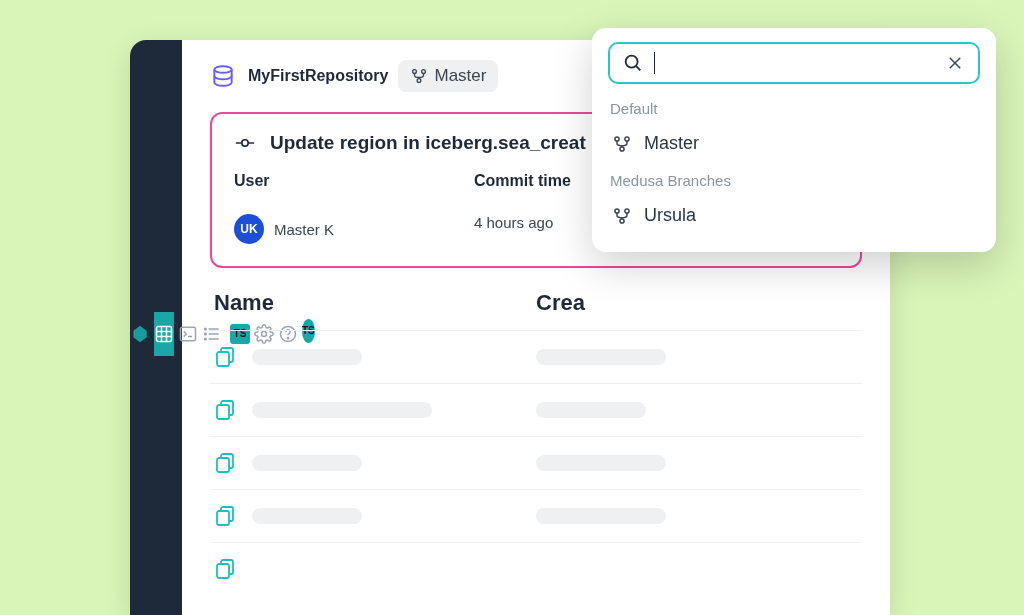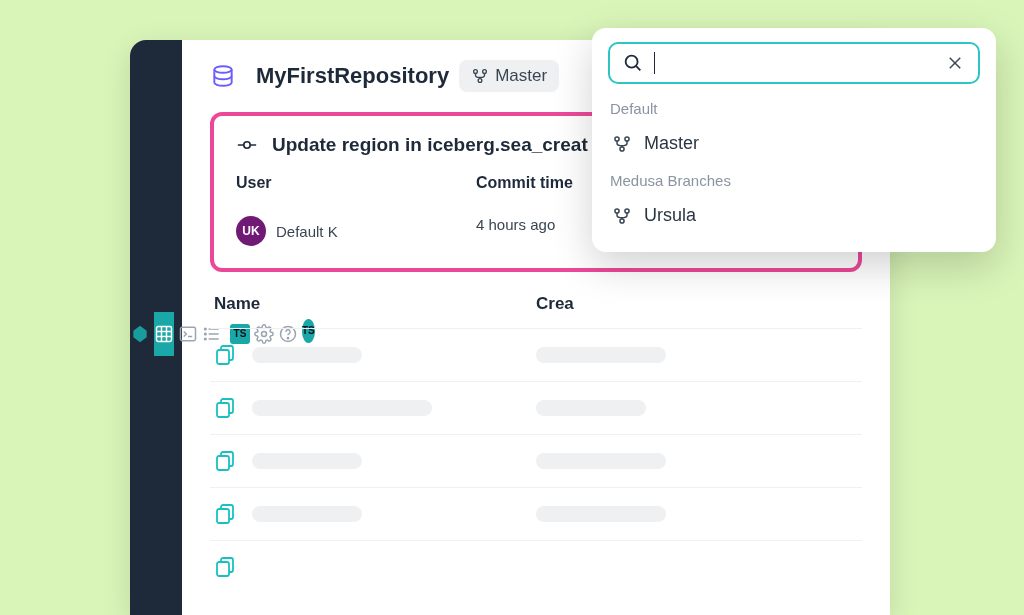--- a/index.html
+++ b/index.html
@@ -61,64 +61,64 @@
     }
     .header-row {
       display: flex;
       align-items: center;
       gap: 10px;
       margin-bottom: 20px;
     }
     .repo-title {
       display: flex;
       align-items: center;
-      gap: 20px;
-      font-size: 22px;
+      gap: 12px;
+      font-size: 16px;
       font-weight: 700;
       color: #1e2a3a;
     }
     .branch-chip {
       display: flex;
       align-items: center;
       gap: 6px;
       background: #eef0f2;
       padding: 6px 12px;
       border-radius: 8px;
       font-size: 17px;
       color: #3a4654;
       cursor: pointer;
     }
     .commit-card {
-      border: 4px solid #ec4899;
+      border: 2px solid #ec4899;
       border-radius: 12px;
       padding: 18px 22px 22px 22px;
       margin-bottom: 22px;
     }
     .commit-title-row {
       display: flex; align-items: center; gap: 14px;
       font-size: 19px; font-weight: 700; color: #1e2a3a;
       margin-bottom: 18px;
     }
     .meta-grid {
       display: grid;
       grid-template-columns: 200px 1fr;
       gap: 10px 40px;
     }
     .meta-label { font-size: 16px; font-weight: 700; color: #1e2a3a; margin-bottom: 24px;}
     .user-chip { display: flex; align-items: center; gap: 10px; color: #3a4654; font-size: 15px;}
     .user-avatar {
-      width: 30px; height: 30px; border-radius: 50%; background: #701a75;
+      width: 30px; height: 30px; border-radius: 50%; background: #1d4ed8;
       color: #fff; font-size: 12px; font-weight: 700;
       display: flex; align-items: center; justify-content: center;
     }
     .meta-val { color: #3a4654; font-size: 15px; }
     .table-head {
       display: grid;
       grid-template-columns: 1fr 1fr;
-      font-size: 17px; font-weight: 700; color: #1e2a3a;
+      font-size: 22px; font-weight: 700; color: #1e2a3a;
       padding: 0 4px 14px 4px;
     }
     .table-row {
       display: grid;
       grid-template-columns: 1fr 1fr;
       align-items: center;
       padding: 14px 4px;
       border-top: 1px solid #eef0f2;
     }
     .cell-name { display: flex; align-items: center; gap: 14px; }
@@ -274,21 +274,21 @@
             <line x1="2" y1="12" x2="8.5" y2="12"></line>
             <line x1="15.5" y1="12" x2="22" y2="12"></line>
         </svg>
         <span>Update region in iceberg.sea_creat</span>
       </div>
       <div class="meta-grid">
         <div>
           <div class="meta-label">User</div>
           <div class="user-chip">
             <div class="user-avatar">UK</div>
-            <span>Default K</span>
+            <span>Master K</span>
           </div>
         </div>
         <div>
           <div class="meta-label">Commit time</div>
           <div class="meta-val">4 hours ago</div>
         </div>
       </div>
     </div>
 
     <div class="table-head">

